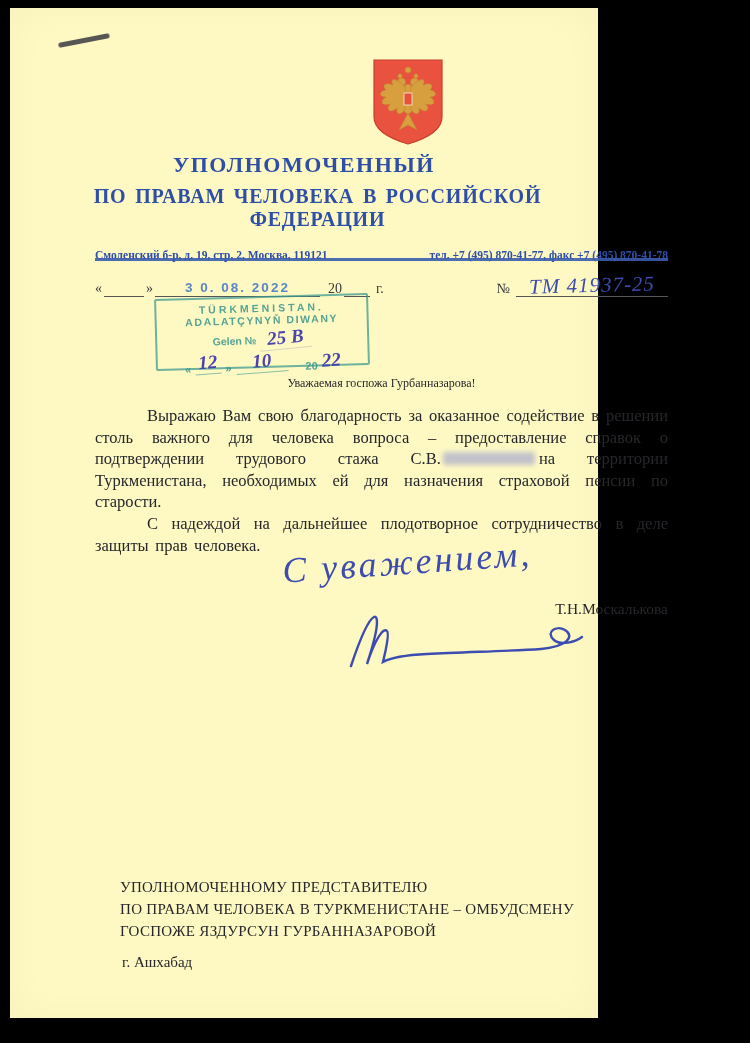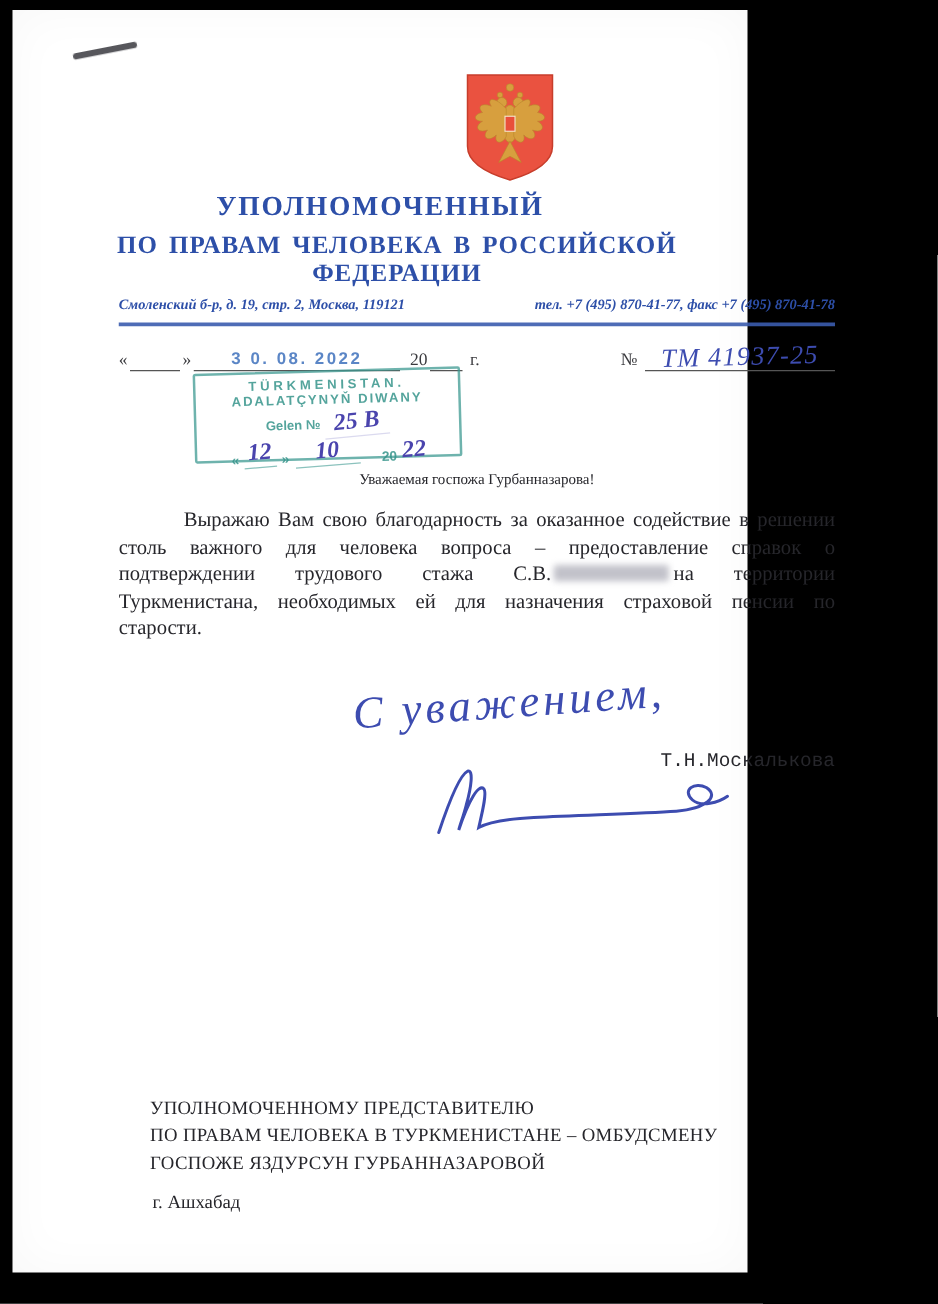--- a/index.html
+++ b/index.html
@@ -1,41 +1,41 @@
 <!DOCTYPE html>
 <html><head>
 <meta charset="utf-8">
 <style>
   * { margin:0; padding:0; box-sizing:border-box; }
   html,body { width:750px; height:1043px; }
   body { background:#000; position:relative; font-family:"Liberation Serif", serif; overflow:hidden; }
 
   .page {
     position:absolute; left:10px; top:8px; width:588px; height:1010px;
-    background:#ffffff;
+    background:#fef9c3;
     box-shadow: inset 0 0 40px rgba(0,0,0,0.03);
   }
 
   .pen-mark {
     position:absolute; left:48px; top:30px; width:52px; height:5px;
     background:#3a3a40; border-radius:3px;
     transform:rotate(-11deg); filter:blur(0.6px); opacity:0.85;
   }
 
   .emblem { position:absolute; left:358px; top:49px; width:80px; height:90px; }
 
   .header { position:absolute; left:0; right:0; top:144px; text-align:center; color:#2d4fa8; }
   .header .line1 { font-size:22px; font-weight:bold; letter-spacing:1.5px; }
   .header .line2 { font-size:20px; font-weight:bold; letter-spacing:0.8px; margin-top:7px; word-spacing:3px;padding-left:27px; }
 
   .inner { position:absolute; left:85px; width:573px; }
 
   .contact-row {
-    top:230px; display:flex; justify-content:space-between; align-items:baseline;
-    color:#2d4fa8; font-weight:bold; font-size:11.5px;font-style:italic;
+    top:241px; display:flex; justify-content:space-between; align-items:baseline;
+    color:#2d4fa8; font-weight:bold; font-size:11.5px;
   }
   .rule { top:250px; height:3px; background:#3b5cae; opacity:0.9; }
 
   .date-row { top:263px; display:flex; justify-content:space-between; align-items:flex-end; font-size:14px; color:#3a3a3e; }
   .blank { display:inline-block; border-bottom:1.5px solid #555; height:16px; vertical-align:bottom; }
   .date-left { display:flex; align-items:flex-end; gap:2px; }
   .stamped-date-line { position:relative; display:inline-block; border-bottom:1.5px solid #555; width:165px; text-align:center; }
   .stamped-date {
     font-family:"Liberation Sans", sans-serif; font-weight:bold; font-size:13.5px;
     color:#5b86c6; letter-spacing:2px; white-space:nowrap;margin-top:32px;
@@ -68,21 +68,21 @@
   .redacted {
     display:inline-block; width:92px; height:13px; margin:0 4px -1px 2px;
     background:#c2c2ca; filter:blur(2.5px); border-radius:2px;
   }
 
   .closing-hand {
     position:absolute; left:272px; top:533px; font-size:36px; font-style:italic;
     color:#3d4cb0; transform:rotate(-4deg); letter-spacing:3px; white-space:nowrap;
     font-family:"Liberation Serif", serif;
   }
-  .closing-name { top:592px; text-align:right; font-size:15.5px; color:#26262b;font-family:Liberation Mono, monospace; }
+  .closing-name { top:592px; text-align:right; font-size:15.5px; color:#26262b; }
   .signature { position:absolute; left:325px; top:600px; width:255px; height:75px; }
 
   .recipient { top:868px; font-size:15px; color:#26262b; letter-spacing:0.3px; padding-left:25px; line-height:22px; }
   .city { top:946px; font-size:15px; color:#26262b; padding-left:27px; }
 
   .abs { position:absolute; }
 </style>
 </head>
 <body>
 
@@ -152,20 +152,21 @@
       <span class="u stamp-ink hw-num" style="min-width:52px">10</span>
       <span style="margin-left:14px">20</span>
         <span class="stamp-ink hw-num">22</span>
     </div>
   </div>
 
   <div class="inner abs salutation">Уважаемая госпожа Гурбанназарова!</div>
 
   <div class="inner abs body-text">
     <p><span>Выражаю Вам свою благодарность за оказанное содействие в решении столь важного для человека вопроса – предоставление справок о подтверждении трудового стажа С.В.</span><span class="redacted"></span><span>на территории Туркменистана, необходимых ей для назначения страховой пенсии по старости.</span></p>
+    <p>С надеждой на дальнейшее плодотворное сотрудничество в деле защиты прав человека.</p>
   </div>
 
   <div class="closing-hand">С уважением,</div>
 
   <div class="inner abs closing-name">Т.Н.Москалькова</div>
 
   <svg class="signature" viewBox="0 0 255 75" fill="none">
     <path d="M16 58 C24 34 33 12 39 9 C44 7 42 22 38 36 C36 44 33 52 32 56 C40 32 48 19 52 23 C55 26 50 45 48 54 C57 49 72 47 92 46 C132 44 176 43 206 41 C230 39 241 29 230 22 C221 17 210 24 219 32 C226 38 240 34 247 29" stroke="#3d4cb0" stroke-width="2.4" stroke-linecap="round"></path>
   </svg>
 

